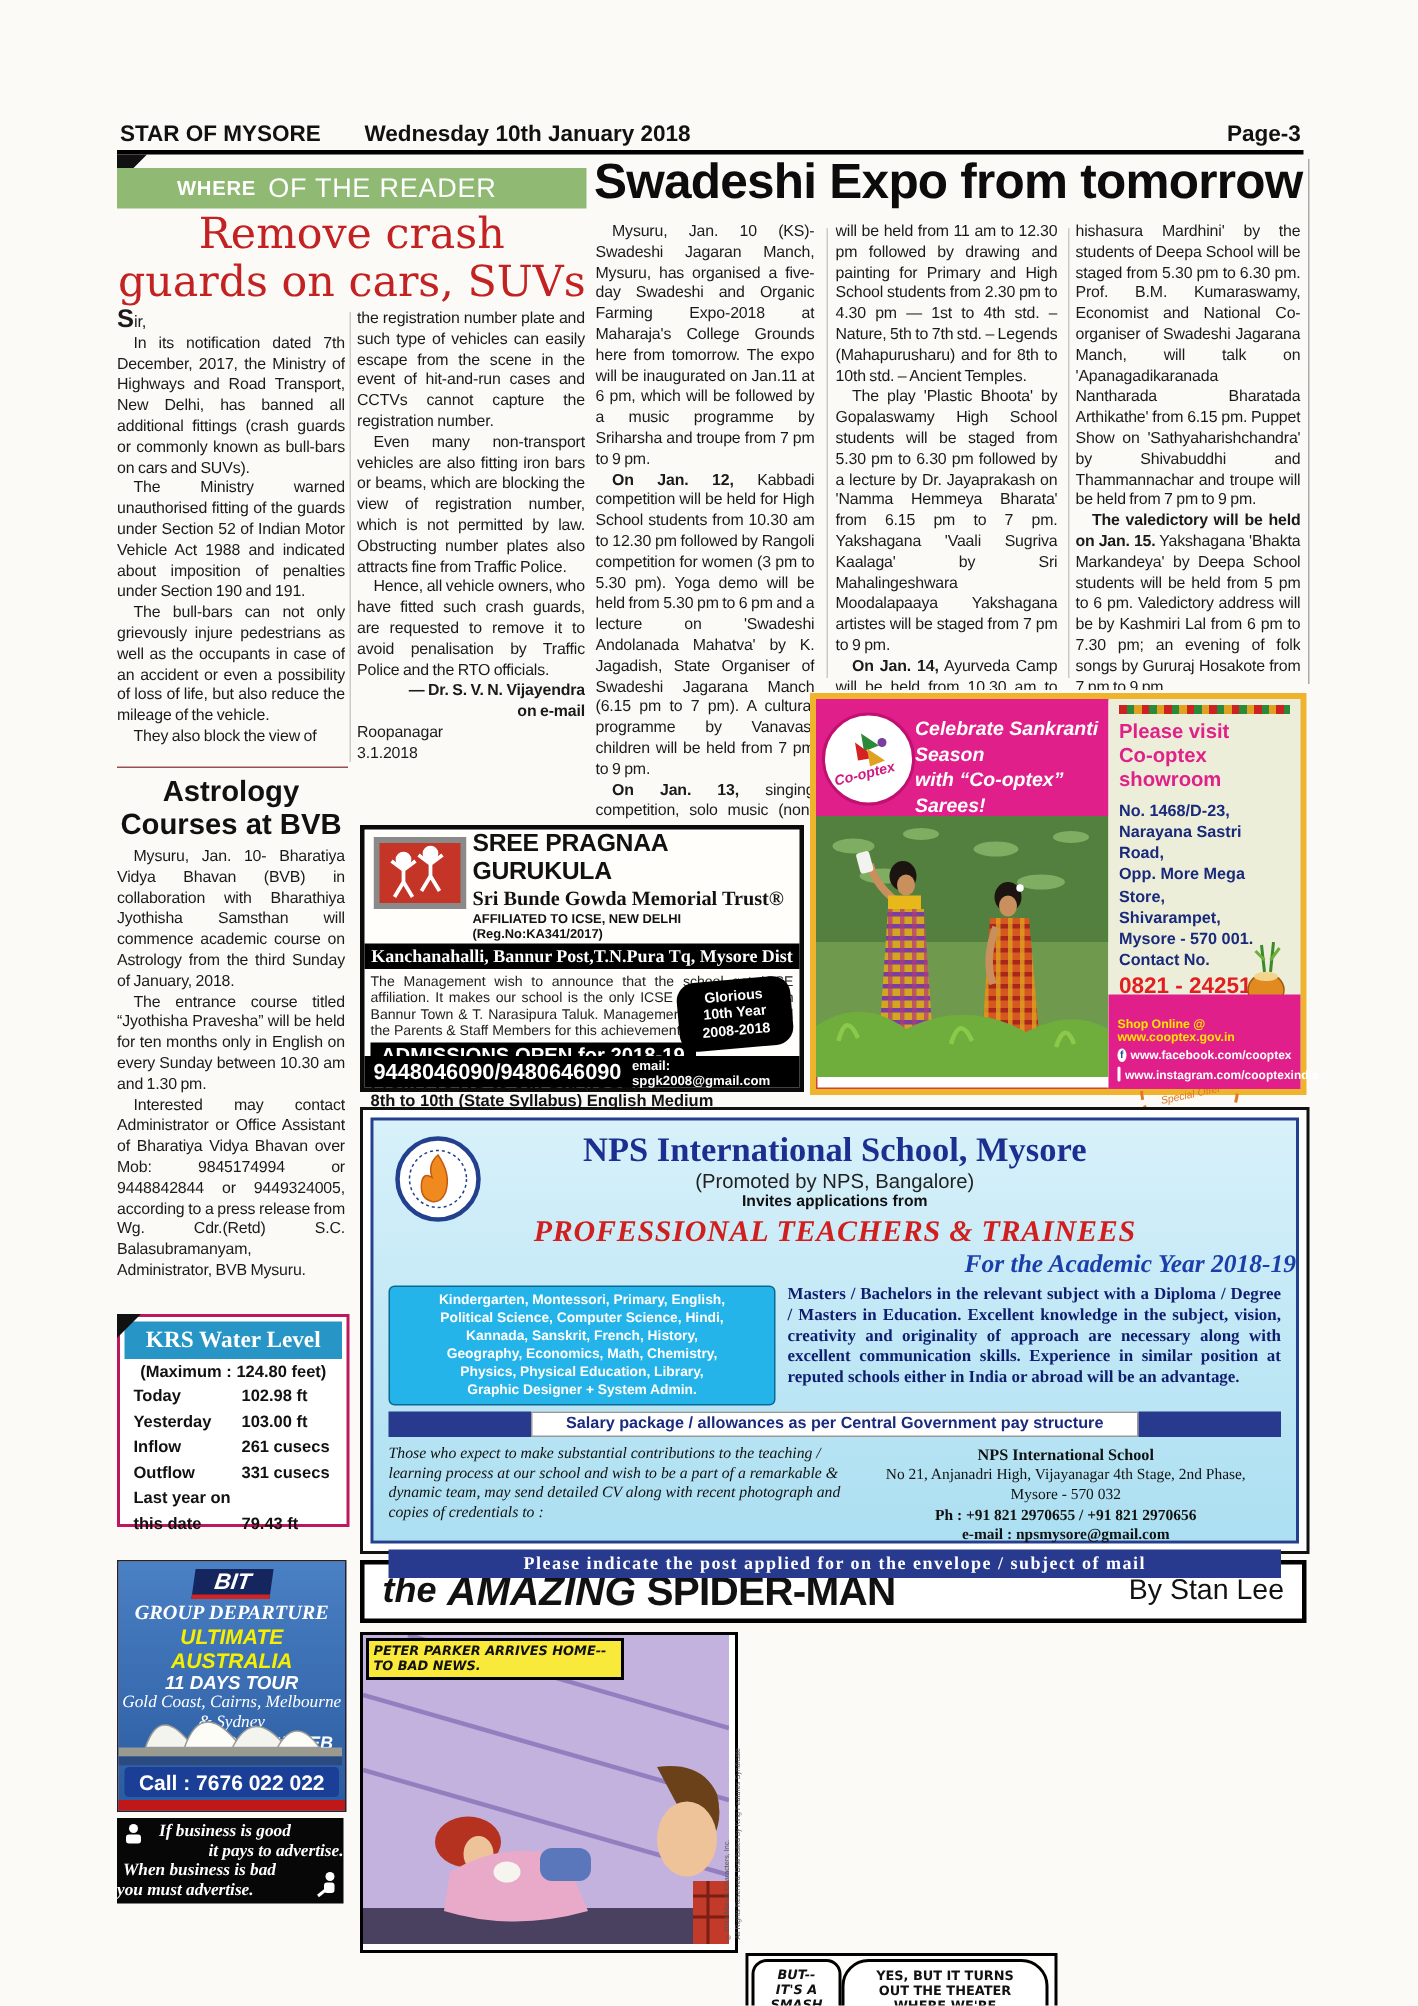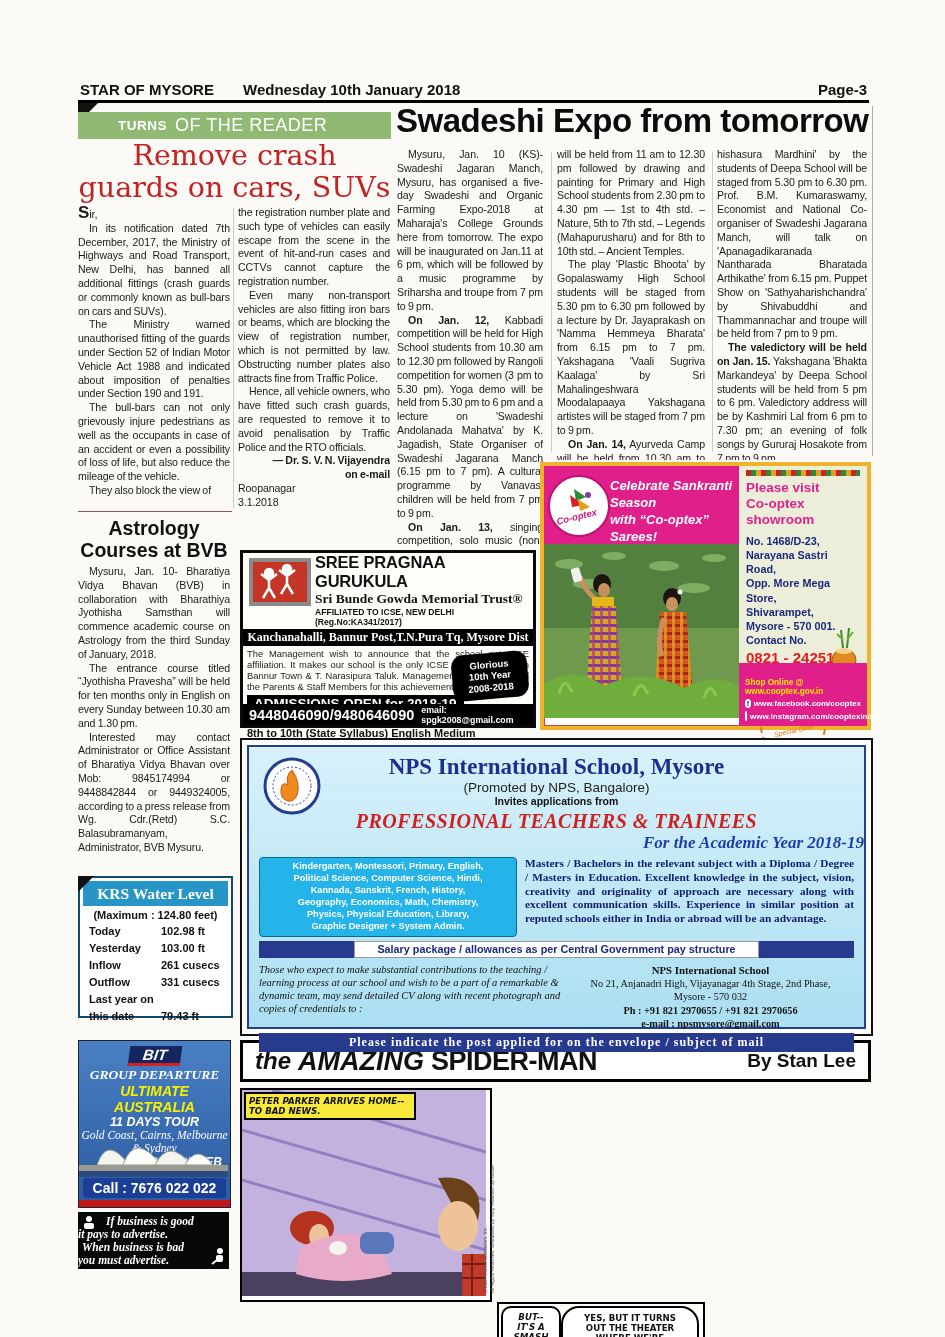--- a/index.html
+++ b/index.html
@@ -20,21 +20,21 @@
   .voice-bold{color:#fff;font-weight:800;font-size:13.5px;letter-spacing:.5px;}
   .voice-rest{color:#fff;font-size:18px;margin-left:8px;letter-spacing:.5px;}
   .wedge{width:0;height:0;border-top:20px solid #111;border-right:20px solid transparent;}
   .voice-headline{font-family:"DejaVu Serif",serif;font-size:28.5px;line-height:1.12;color:#c32222;text-align:center;}
   
   .astro-title{font-weight:bold;font-size:19.5px;line-height:1.15;text-align:center;}
   
   .expo-headline{font-weight:bold;font-size:33px;letter-spacing:-.5px;color:#0c0c0c;}
   .lead{font-weight:bold;}
   
-  .krs{border:2px solid #0c4a6e;background:#fff;}
+  .krs{border:2px solid #be185d;background:#fff;}
   .krs-head{margin:3px;height:25px;background:#2795c5;color:#fff;font-family:"Liberation Serif",serif;font-weight:bold;font-size:15.5px;display:flex;align-items:center;justify-content:center;}
   .krs-max{font-weight:bold;font-size:11px;text-align:center;margin:3px 0 2px;}
   .krs-row{display:grid;grid-template-columns:72px 1fr;padding:0 9px;font-weight:bold;font-size:11px;line-height:17px;}
   .krs-row .v{align-self:end;}
   
   .bit{background:linear-gradient(180deg,#4a80c4,#2a5aa0);border:1px solid #223;color:#fff;text-align:center;}
   .bit-brand{width:52px;margin:5px auto 1px;background:#15255e;color:#fff;font-style:italic;font-weight:900;font-size:15px;border-bottom:3px solid #d22222;transform:skewX(-8deg);}
   .bit-l1{font-family:"Liberation Serif",serif;font-style:italic;font-weight:bold;font-size:13.5px;}
   .bit-l2{font-style:italic;font-weight:bold;font-size:14px;color:#f7ef00;}
   .bit-l3{font-style:italic;font-weight:bold;font-size:12.5px;}
@@ -96,38 +96,38 @@
   .nps-note{width:308px;font-family:"Liberation Serif",serif;font-style:italic;font-size:10.5px;line-height:1.25;color:#111;}
   .nps-contact{flex:1;text-align:center;font-family:"Liberation Serif",serif;color:#111;font-size:10.3px;line-height:1.3;}
   .nps-school{font-weight:800;font-size:10.8px;}
   .nps-b{font-weight:800;}
   .nps-footer{margin:3px 10px;background:#283a8e;color:#fff;font-family:"Liberation Serif",serif;font-weight:bold;font-size:12px;letter-spacing:1px;text-align:center;padding:2px 0;}
   
   .comic-title{border:3px solid #000;background:#fff;display:flex;align-items:center;padding:0 12px;box-sizing:border-box;}
   .ct-the{font-style:italic;font-weight:800;font-size:24px;}
   .ct-am{font-style:italic;font-weight:800;font-size:27px;margin-left:7px;}
   .ct-sm{font-weight:800;font-size:27px;margin-left:7px;letter-spacing:-.5px;}
-  .ct-by{margin-left:auto;font-weight:700;font-size:19px;}
+  .ct-by{margin-left:auto;font-weight:400;font-size:19px;}
   .panel{border:2px solid #000;background:#fff;position:relative;overflow:hidden;}
   .comic-txt{font-family:"DejaVu Sans",sans-serif;font-weight:800;font-size:8.6px;line-height:1.18;}
   .caption{background:#f8e93a;border:2px solid #000;padding:2px 3px;font-style:italic;}
   .bubble{background:#fff;border:2px solid #000;text-align:center;}
   .credit-vert{writing-mode:vertical-rl;transform:rotate(180deg);font-size:4.8px;color:#555;line-height:1.5;}
 </style>
 </head>
 <body>
 
 <div class="abs mast" style="left:80px;top:81px;">STAR OF MYSORE</div>
 <div class="abs mast" style="left:243px;top:81px;">Wednesday 10th January 2018</div>
 <div class="abs mast" style="left:818px;top:81px;">Page-3</div>
 <div class="abs mastline" style="left:78px;top:100px;width:791px;"></div>
 
 <div class="abs wedge" style="left:78px;top:103px;"></div>
 <div class="abs voice-banner" style="left:78px;top:112px;width:273px;">
-  <span class="voice-bold">TURNS</span>
+  <span class="voice-bold">WHERE</span>
   <span class="voice-rest">OF THE READER</span>
 </div>
 <div class="abs voice-headline" style="left:78px;top:140px;width:313px;">Remove crash guards on cars, SUVs</div>
 
 <div class="abs body-col" style="left:78px;top:206px;width:152px;height:308px;">
   <p class="salutation">Sir,</p>
   <p class="ind">In its notification dated 7th December, 2017, the Ministry of Highways and Road Transport, New Delhi, has banned all additional fittings (crash guards or commonly known as bull-bars on cars and SUVs).</p>
   <p class="ind">The Ministry warned unauthorised fitting of the guards under Section 52 of Indian Motor Vehicle Act 1988 and indicated about imposition of penalties under Section 190 and 191.</p>
   <p class="ind">The bull-bars can not only grievously injure pedestrians as well as the occupants in case of an accident or even a possibility of loss of life, but also reduce the mileage of the vehicle.</p>
   <p class="ind">They also block the view of</p>
@@ -202,21 +202,21 @@
   <svg class="abs" style="left:3px;top:3px;" width="16" height="16" viewBox="0 0 16 16">
       <circle cx="8" cy="4" r="3" fill="#fff"></circle>
       <rect x="3" y="8" width="10" height="6" rx="2" fill="#fff"></rect>
     </svg>
   <svg class="abs" style="right:3px;bottom:4px;" width="16" height="18" viewBox="0 0 16 18">
       <circle cx="10" cy="4" r="3" fill="#fff"></circle>
       <rect x="6" y="8" width="7" height="7" rx="2" fill="#fff"></rect>
       <line x1="2" y1="17" x2="12" y2="9" stroke="#fff" stroke-width="2"></line>
     </svg>
   <div style="padding-left:28px;">If business is good</div>
-  <div style="">it pays to advertise.</div>
+  <div style="text-align:right;">it pays to advertise.</div>
   <div style="padding-left:4px;">When business is bad</div>
   <div style="">you must advertise.</div>
 </div>
 
 <div class="abs expo-headline" style="left:396px;top:102px;width:476px;">Swadeshi Expo from tomorrow</div>
 <div class="abs body-col" style="left:397px;top:148px;width:146px;height:398px;">
   <p class="ind">Mysuru, Jan. 10 (KS)- Swadeshi Jagaran Manch, Mysuru, has organised a five-day Swadeshi and Organic Farming Expo-2018 at Maharaja's College Grounds here from tomorrow. The expo will be inaugurated on Jan.11 at 6 pm, which will be followed by a music programme by Sriharsha and troupe from 7 pm to 9 pm.</p>
   <p class="ind"><span class="lead">On Jan. 12,</span><span> Kabbadi competition will be held for High School students from 10.30 am to 12.30 pm followed by Rangoli competition for women (3 pm to 5.30 pm). Yoga demo will be held from 5.30 pm to 6 pm and a lecture on 'Swadeshi Andolanada Mahatva' by K. Jagadish, State Organiser of Swadeshi Jagarana Manch (6.15 pm to 7 pm). A cultural programme by Vanavasi children will be held from 7 pm to 9 pm.</span></p>
   <p class="ind"><span class="lead">On Jan. 13,</span><span> singing competition, solo music (non-film songs) for degree students</span></p>
 </div>

